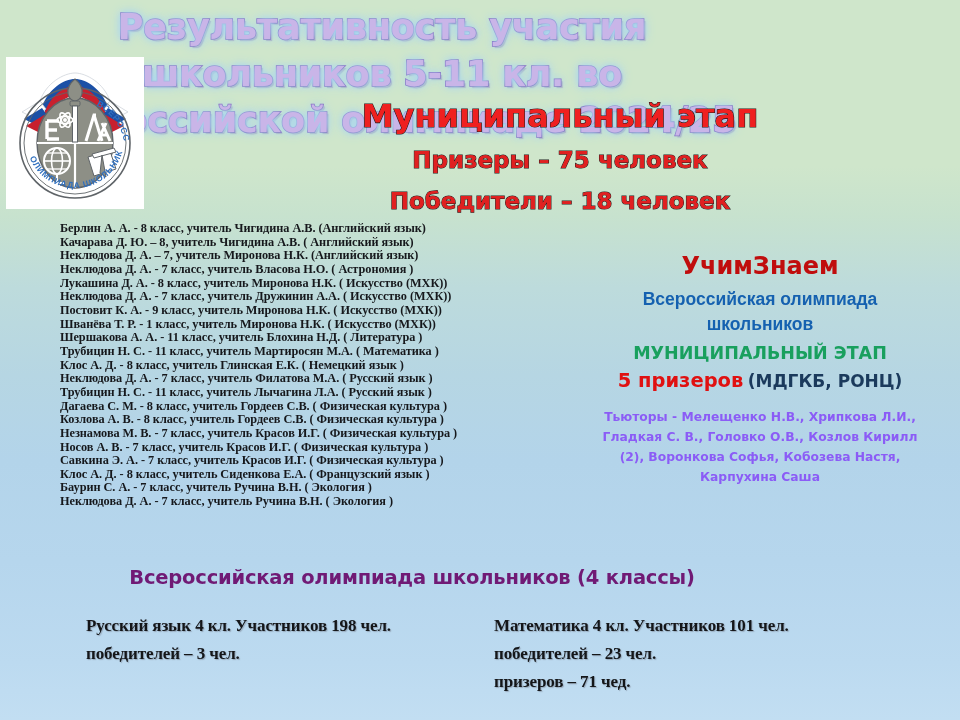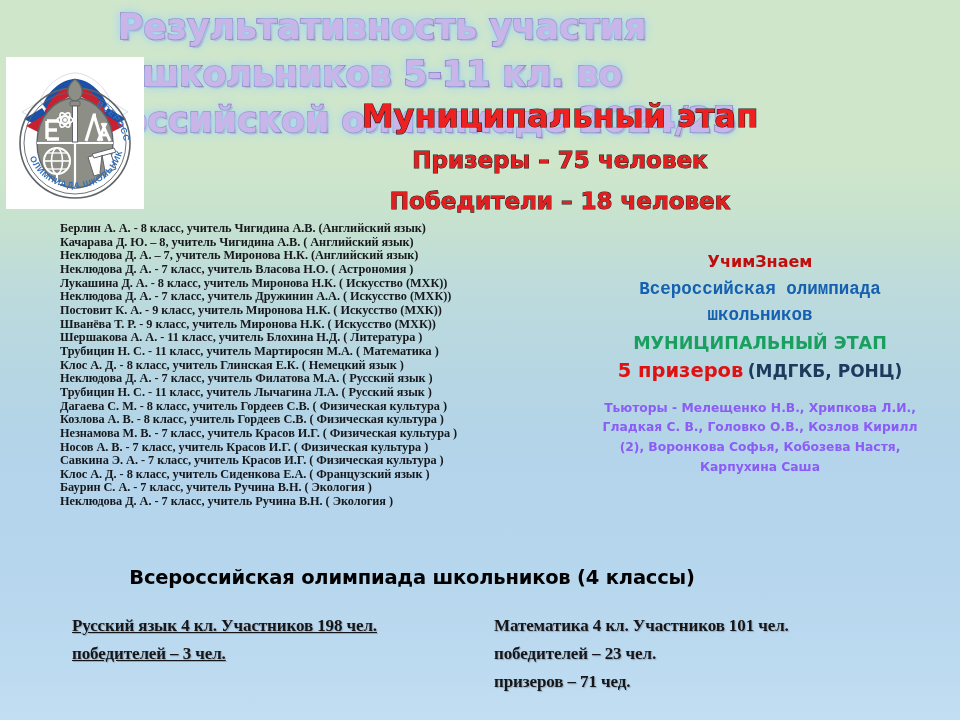--- a/index.html
+++ b/index.html
@@ -120,27 +120,27 @@
   .right-panel {
     position: absolute;
     left: 560px;
     top: 252px;
     width: 400px;
     text-align: center;
   }
   .rp-brand {
     font-family: "DejaVu Sans", sans-serif;
     font-weight: bold;
-    font-size: 16px;
+    font-size: 24px;
     color: #c00d0d;
     line-height: 1.2;
     margin-bottom: 6px;
   }
   .rp-l1, .rp-l2 {
-    font-family: Liberation Mono, monospace;
+    font-family: Liberation Sans, sans-serif;
     font-weight: bold;
     font-size: 17.5px;
     color: #1561b0;
     line-height: 1.45;
   }
   .rp-stage {
     font-family: "DejaVu Sans", sans-serif;
     font-weight: bold;
     font-size: 17.5px;
     color: #19a05e;
@@ -178,42 +178,42 @@
   
   .bottom-heading {
     position: absolute;
     left: 0;
     top: 566px;
     width: 824px;
     text-align: center;
     font-family: "DejaVu Sans", sans-serif;
     font-weight: bold;
     font-size: 19.5px;
-    color: #000000;
+    color: #701a75;
     letter-spacing: -0.2px;
   }
   .bottom-cols {
     position: absolute;
     left: 0;
     top: 612px;
     width: 960px;
     height: 100px;
   }
   .bcol {
     position: absolute;
     top: 0;
     font-family: "Liberation Serif", "DejaVu Serif", serif;
     font-weight: bold;
     font-size: 17px;
     line-height: 28px;
     color: #141619;
     letter-spacing: -0.1px;
     text-shadow: 1px 1px 1px rgba(120,130,145,0.55);
   }
-  .bcol-left { left: 72px; text-decoration: underline; }
+  .bcol-left { left: 86px; }
   .bcol-right { left: 494px; }
   .bcol .bl { display: block; white-space: nowrap; }
 </style>
 </head>
 <body>
 
 <div class="slide">
 
   <div class="main-title">
     <span class="tline">Результативность участия школьников 5-11 кл. во</span>
@@ -293,21 +293,21 @@
   <div class="stage-sub2">Победители – 18 человек</div>
 
   <div class="winner-list">
     <span class="wl-item">Берлин А. А. - 8 класс, учитель Чигидина А.В. (Английский язык)</span>
     <span class="wl-item">Качарава Д. Ю. – 8, учитель Чигидина А.В.  ( Английский язык)</span>
     <span class="wl-item">Неклюдова Д. А. – 7, учитель Миронова Н.К. (Английский язык)</span>
     <span class="wl-item">Неклюдова Д. А. - 7 класс, учитель Власова Н.О. ( Астрономия )</span>
     <span class="wl-item">Лукашина Д. А. - 8 класс,  учитель Миронова Н.К. ( Искусство (МХК))</span>
     <span class="wl-item">Неклюдова Д. А. - 7 класс, учитель Дружинин А.А. ( Искусство (МХК))</span>
     <span class="wl-item">Постовит К. А. - 9 класс, учитель Миронова Н.К. ( Искусство (МХК))</span>
-    <span class="wl-item">Шванёва Т. Р. - 9 класс, учитель Миронова Н.К. ( Искусство (МХК))</span>
+    <span class="wl-item">Шванёва Т. Р. - 1 класс, учитель Миронова Н.К. ( Искусство (МХК))</span>
     <span class="wl-item">Шершакова А. А. - 11 класс, учитель Блохина Н.Д. ( Литература )</span>
     <span class="wl-item">Трубицин Н. С. - 11 класс, учитель Мартиросян М.А. ( Математика )</span>
     <span class="wl-item">Клос А. Д. - 8 класс, учитель Глинская Е.К.  ( Немецкий язык )</span>
     <span class="wl-item">Неклюдова Д. А. - 7 класс, учитель Филатова М.А. ( Русский язык )</span>
     <span class="wl-item">Трубицин Н. С. - 11 класс, учитель Лычагина Л.А. ( Русский язык )</span>
     <span class="wl-item">Дагаева С. М. - 8 класс, учитель Гордеев С.В. ( Физическая культура )</span>
     <span class="wl-item">Козлова А. В. - 8 класс, учитель Гордеев С.В. ( Физическая культура )</span>
     <span class="wl-item">Незнамова М. В. - 7 класс, учитель Красов И.Г. ( Физическая культура )</span>
     <span class="wl-item">Носов А. В. - 7 класс, учитель Красов И.Г. ( Физическая культура )</span>
     <span class="wl-item">Савкина Э. А. - 7 класс, учитель Красов И.Г. ( Физическая культура )</span>

